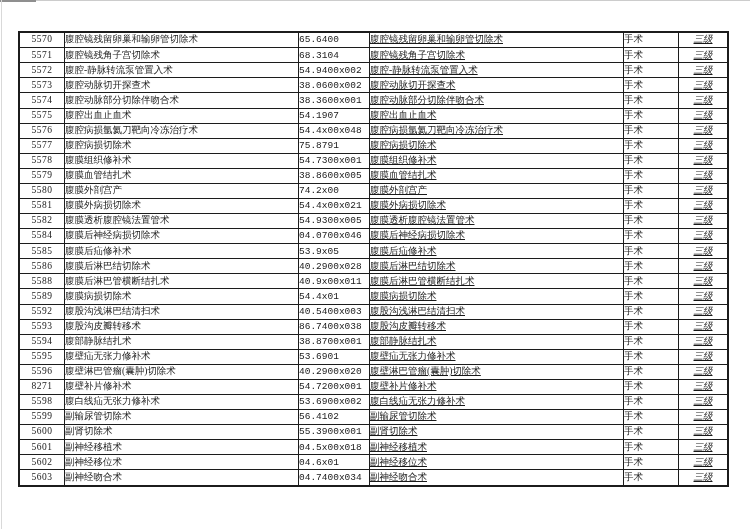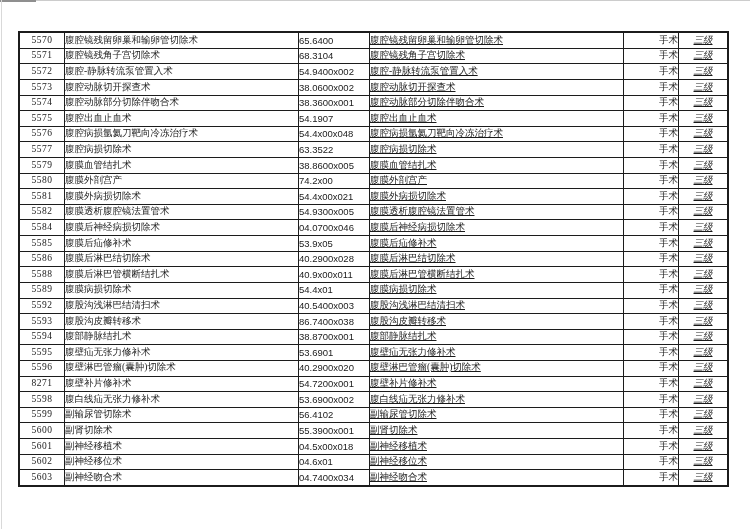--- a/index.html
+++ b/index.html
@@ -28,23 +28,23 @@
     height:11px;
     overflow:hidden;
     white-space:nowrap;
     vertical-align:middle;
     color:#1a1a1a;
     font-size:9.5px;
     line-height:1;
   }
   td.c-seq{width:44px;text-align:center;font-family:"Liberation Serif",serif;letter-spacing:0.5px;}
   td.c-name{width:233px;padding-left:3px;}
-  td.c-code{width:70px;padding-left:3px;font-family:Liberation Sans, sans-serif;font-size:10px;color:#222;}
+  td.c-code{width:70px;padding-left:3px;font-family:Liberation Mono, monospace;font-size:10px;color:#222;}
   td.c-name2{width:253px;padding-left:3px;}
-  td.c-cat{width:54px;text-align:right;}
+  td.c-cat{width:54px;text-align:left;}
   td.c-level{width:48px;text-align:center;font-style:italic;}
   .u{text-decoration:underline;text-underline-offset:1px;}
 </style>
 </head>
 <body>
 
 <div class="page">
   <div class="edge-top"></div>
   <div class="edge-top-corner"></div>
   <div class="edge-left"></div>
@@ -103,22 +103,30 @@
       <td class="c-seq">5576</td>
       <td class="c-name">腹腔病损氩氦刀靶向冷冻治疗术</td>
       <td class="c-code">54.4x00x048</td>
       <td class="c-name2"><span class="u">腹腔病损氩氦刀靶向冷冻治疗术</span></td>
       <td class="c-cat">手术</td>
       <td class="c-level"><span class="u">三级</span></td>
     </tr>
         <tr>
       <td class="c-seq">5577</td>
       <td class="c-name">腹腔病损切除术</td>
-      <td class="c-code">63.3522</td>
+      <td class="c-code">75.8791</td>
       <td class="c-name2"><span class="u">腹腔病损切除术</span></td>
+      <td class="c-cat">手术</td>
+      <td class="c-level"><span class="u">三级</span></td>
+    </tr>
+        <tr>
+      <td class="c-seq">5578</td>
+      <td class="c-name">腹膜组织修补术</td>
+      <td class="c-code">54.7300x001</td>
+      <td class="c-name2"><span class="u">腹膜组织修补术</span></td>
       <td class="c-cat">手术</td>
       <td class="c-level"><span class="u">三级</span></td>
     </tr>
         <tr>
       <td class="c-seq">5579</td>
       <td class="c-name">腹膜血管结扎术</td>
       <td class="c-code">38.8600x005</td>
       <td class="c-name2"><span class="u">腹膜血管结扎术</span></td>
       <td class="c-cat">手术</td>
       <td class="c-level"><span class="u">三级</span></td>

